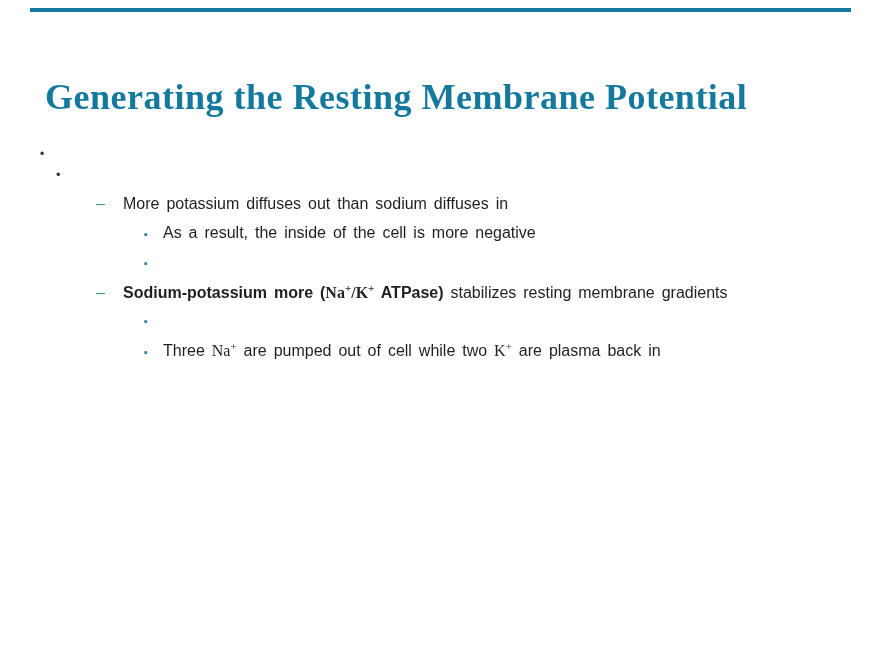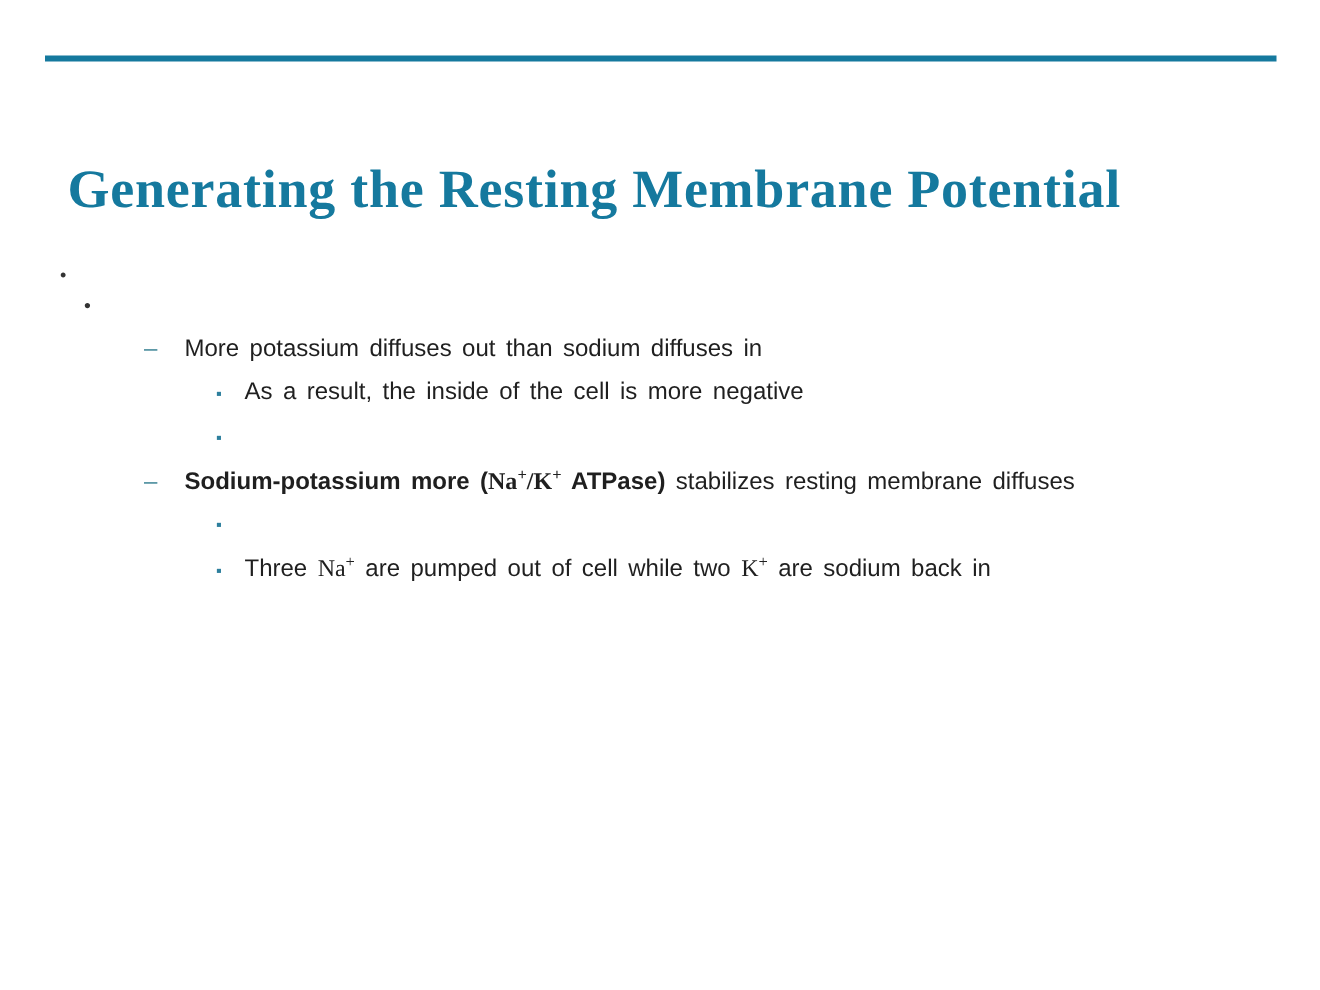--- a/index.html
+++ b/index.html
@@ -3,21 +3,20 @@
 <meta charset="utf-8">
 <style>
   html,body { margin:0; padding:0; background:#ffffff; }
   .slide {
     position:relative;
     width:880px; height:536px;
     background:#ffffff;
     overflow:hidden;
     font-family:"Liberation Sans", sans-serif;
     color:#1f1f1f;
-    margin-top:29px;
   }
   .top-rule {
     position:absolute;
     top:8px; left:30px; right:29px;
     height:4px;
     background:#15799e;
   }
   .title {
     position:absolute;
     top:76px; left:45px; right:30px;
@@ -76,23 +75,23 @@
       </div>
       <div class="bullet-row level-3">
         <span class="marker" style="color: rgb(45, 127, 157);">▪</span>
         <span class="txt"><span>As a result, the inside of the cell is more negative</span></span>
       </div>
       <div class="bullet-row level-3">
         <span class="marker" style="color: rgb(45, 127, 157);">▪</span>
       </div>
       <div class="bullet-row level-2">
         <span class="marker" style="color: rgb(75, 142, 158);">–</span>
-        <span class="txt"><span class="b">Sodium-potassium more (</span><span class="b f">Na</span><sup class="b f">+</sup><span class="b f">/</span><span class="b f">K</span><sup class="b f">+</sup><span class="b"> ATPase)</span><span> stabilizes resting membrane diffuses</span></span>
+        <span class="txt"><span class="b">Sodium-potassium more (</span><span class="b f">Na</span><sup class="b f">+</sup><span class="b f">/</span><span class="b f">K</span><sup class="b f">+</sup><span class="b"> ATPase)</span><span> stabilizes resting membrane gradients</span></span>
       </div>
       <div class="bullet-row level-3">
         <span class="marker" style="color: rgb(45, 127, 157);">▪</span>
       </div>
       <div class="bullet-row level-3">
         <span class="marker" style="color: rgb(45, 127, 157);">▪</span>
-        <span class="txt"><span>Three </span><span class="f">Na</span><sup class="f">+</sup><span> are pumped out of cell while two </span><span class="f">K</span><sup class="f">+</sup><span> are sodium back in</span></span>
+        <span class="txt"><span>Three </span><span class="f">Na</span><sup class="f">+</sup><span> are pumped out of cell while two </span><span class="f">K</span><sup class="f">+</sup><span> are plasma back in</span></span>
       </div>
     </div>
 </div>
 
 </body></html>

